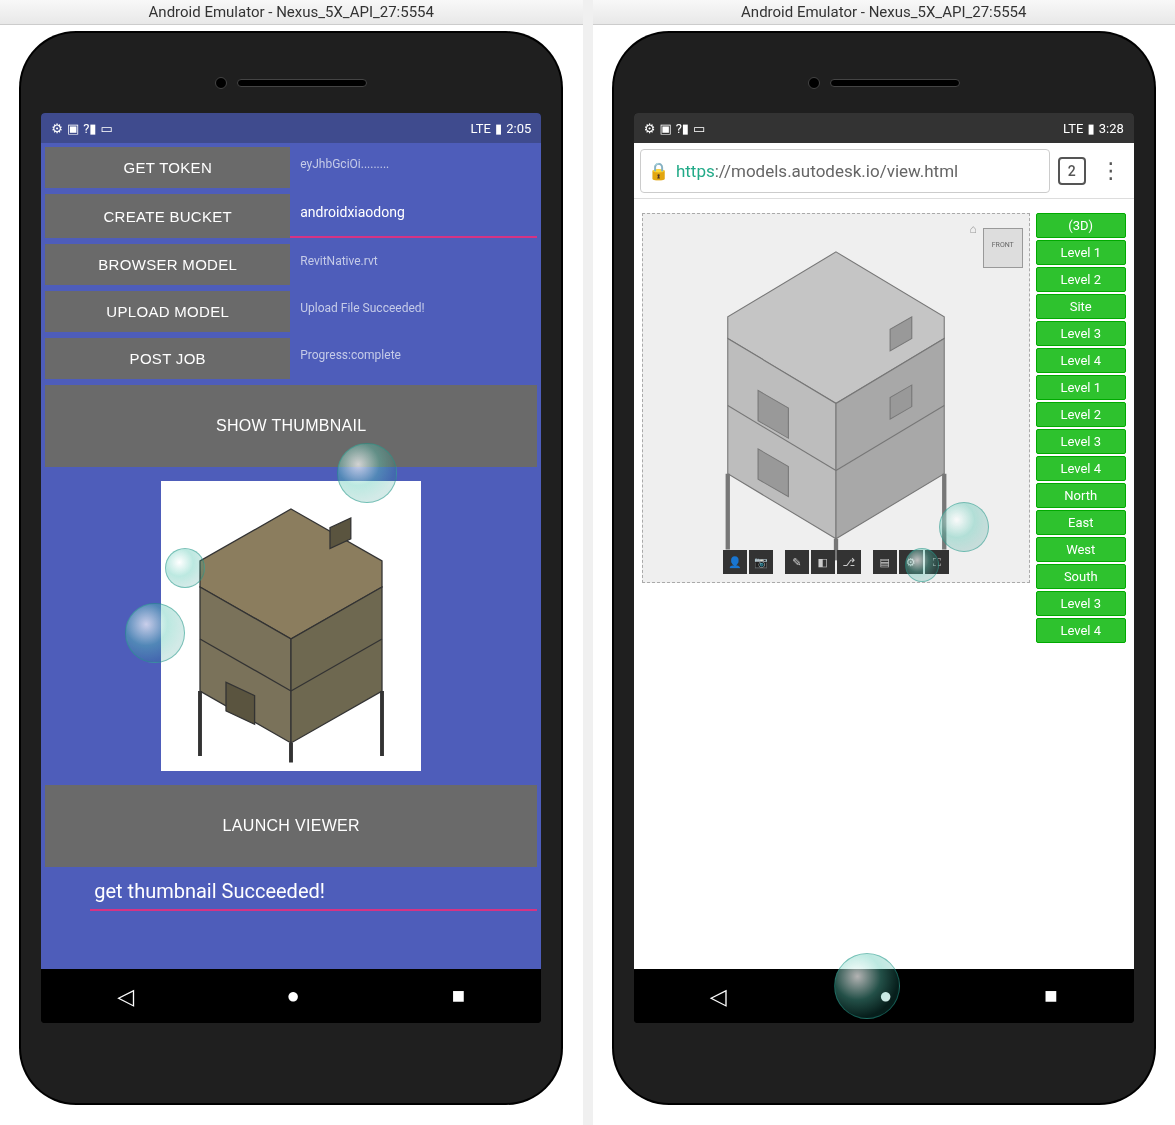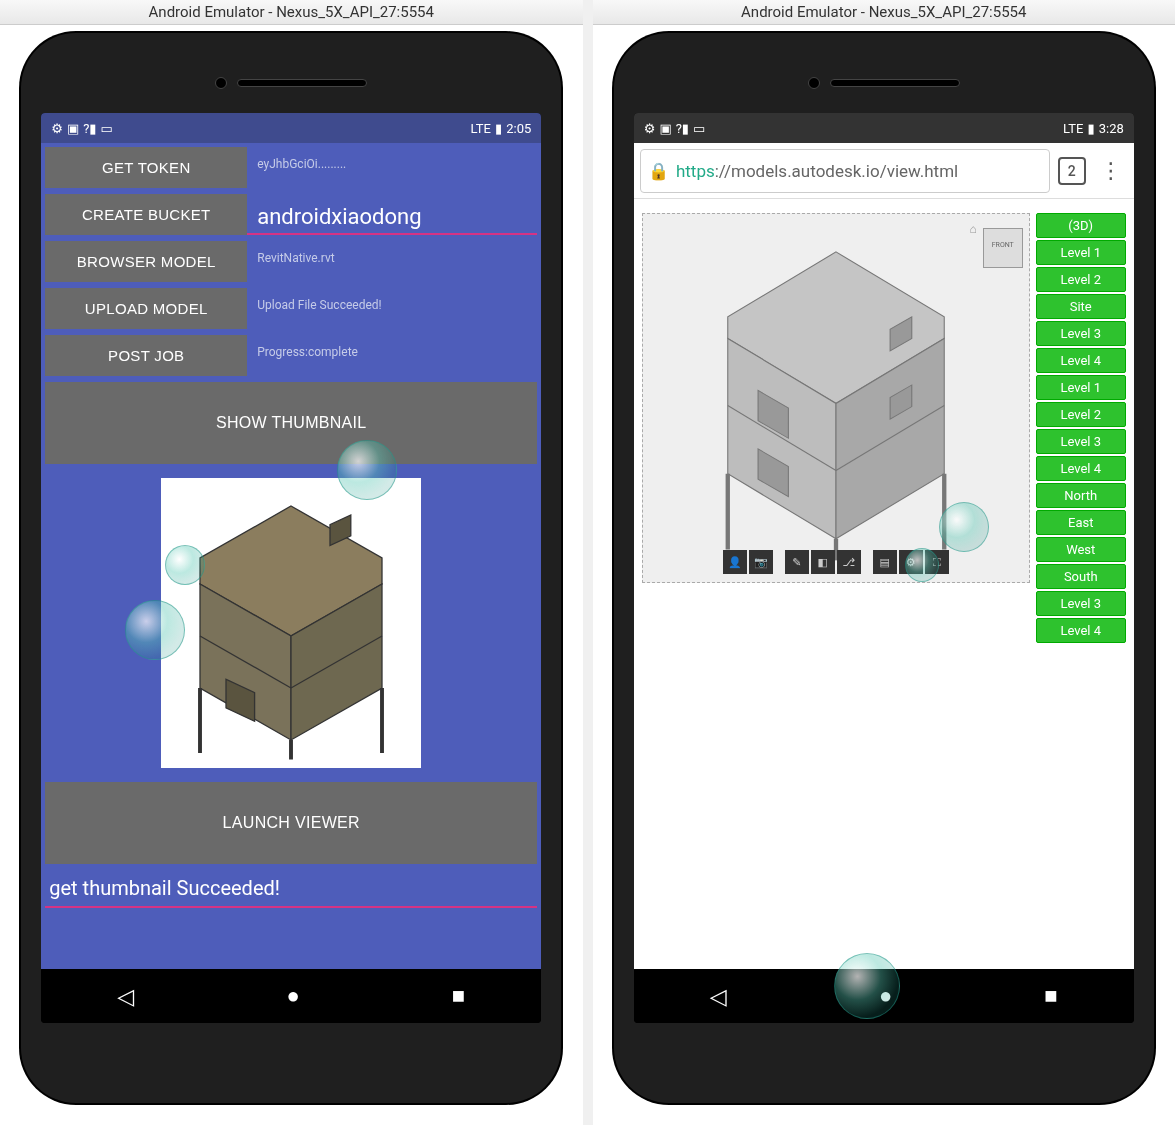--- a/index.html
+++ b/index.html
@@ -100,37 +100,37 @@
     align-items: stretch;
   }
   .btn {
     background: #6a6a6a;
     color: #fff;
     border: none;
     padding: 12px 6px;
     font-size: 15px;
     font-weight: 500;
     text-align: center;
-    width: 202px;
+    width: 245px;
     letter-spacing: 0.3px;
     cursor:pointer;
   }
   .val {
     flex: 1;
     color: #c5cbe8;
     font-size: 12px;
     padding: 10px 10px;
     background: transparent;
     border: none;
   }
   .val.input {
     color: #fff;
-    font-size: 22px;
+    font-size: 14px;
     border-bottom: 2px solid #d63384;
-    padding-bottom: 4px;
+    padding-bottom: 16px;
   }
   .btn.wide {
     width: 100%;
     padding: 32px;
     font-size: 16px;
   }
   .thumb-wrap {
     background: #4e5dba;
     display:flex;
     justify-content:center;
@@ -151,20 +151,21 @@
     border-radius:50%;
     background: radial-gradient(circle at 35% 35%, rgba(255,255,255,0.7), rgba(87,199,179,0.4) 40%, rgba(33,150,136,0.2) 70%);
     border:1px solid rgba(33,150,136,0.5);
     pointer-events:none;
   }
   .status-line {
     color:#fff;
     font-size:20px;
     padding:6px 4px;
     border-bottom:2px solid #d63384;
+    margin-left:45px;
   }
   .navbar {
     height: 54px;
     background: #000;
     display:flex;
     justify-content:space-around;
     align-items:center;
     color:#fff;
   }
   .nav-btn { font-size:22px; color:#fff; }

